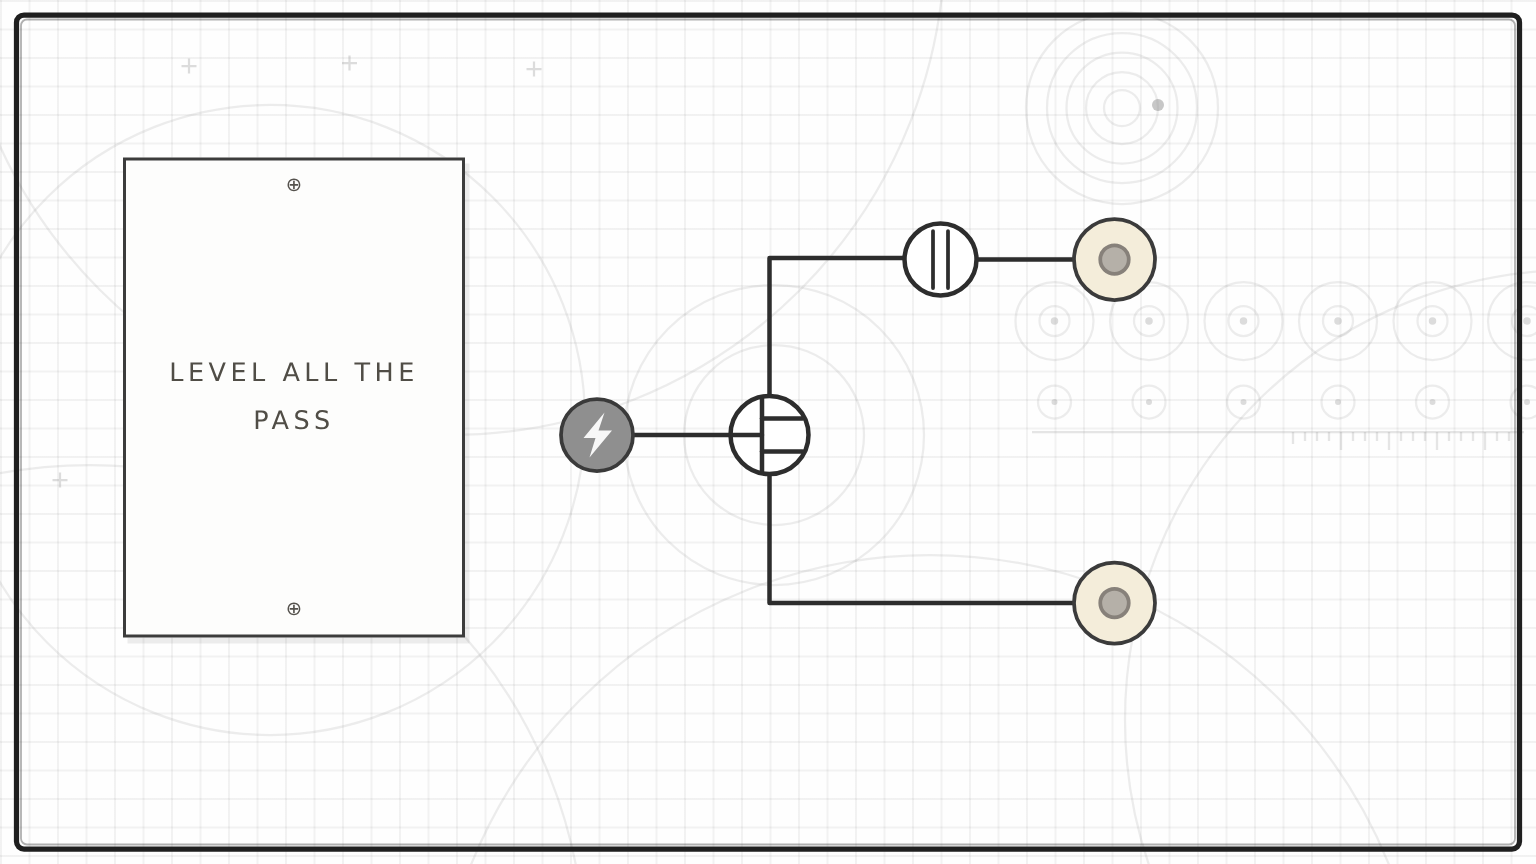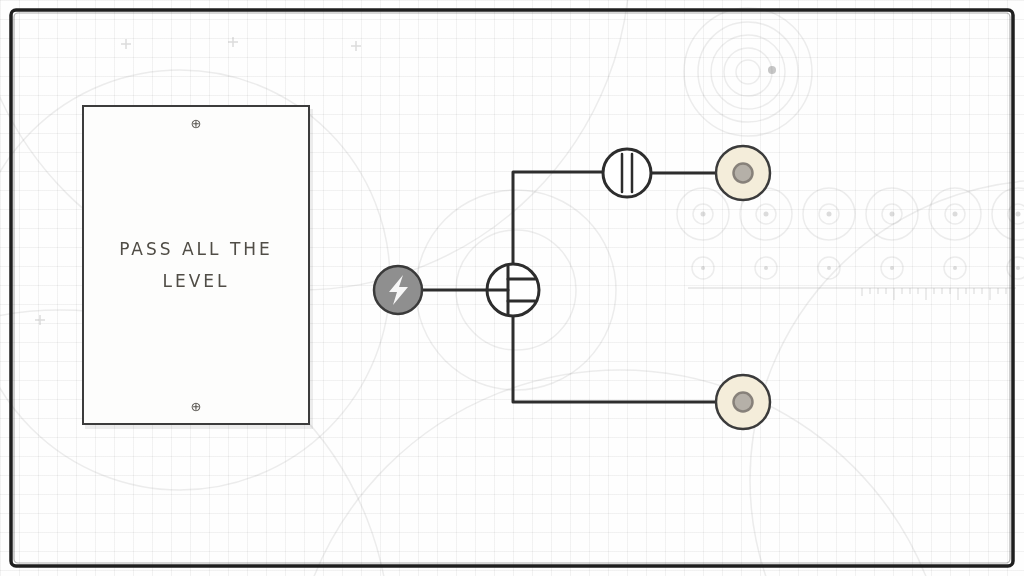--- a/index.html
+++ b/index.html
@@ -114,22 +114,22 @@
         <circle cx="892" cy="268" r="2"></circle>
       <circle cx="955" cy="268" r="2"></circle>
         <circle cx="1018" cy="268" r="2"></circle>
       <circle cx="772" cy="70" r="4" fill-opacity="0.5"></circle>
     </g>
   </svg>
 
   <div class="note">
     <div class="screw screw-top">⊕</div>
     <div class="note-lines">
-      <div>PASS ALL THE</div>
-      <div>LEVEL</div>
+      <div>LEVEL ALL THE</div>
+      <div>PASS</div>
     </div>
     <div class="screw screw-bottom">⊕</div>
   </div>
 
   <svg id="circuit" width="1024" height="576" viewBox="0 0 1024 576">
 
     <g stroke="#2d2d2d" stroke-width="3" fill="none" stroke-linecap="round" stroke-linejoin="round">
       <path d="M 422 290 H 487"></path>
       <path d="M 513 264 V 172 H 603"></path>
       <path d="M 651 173 H 716"></path>

